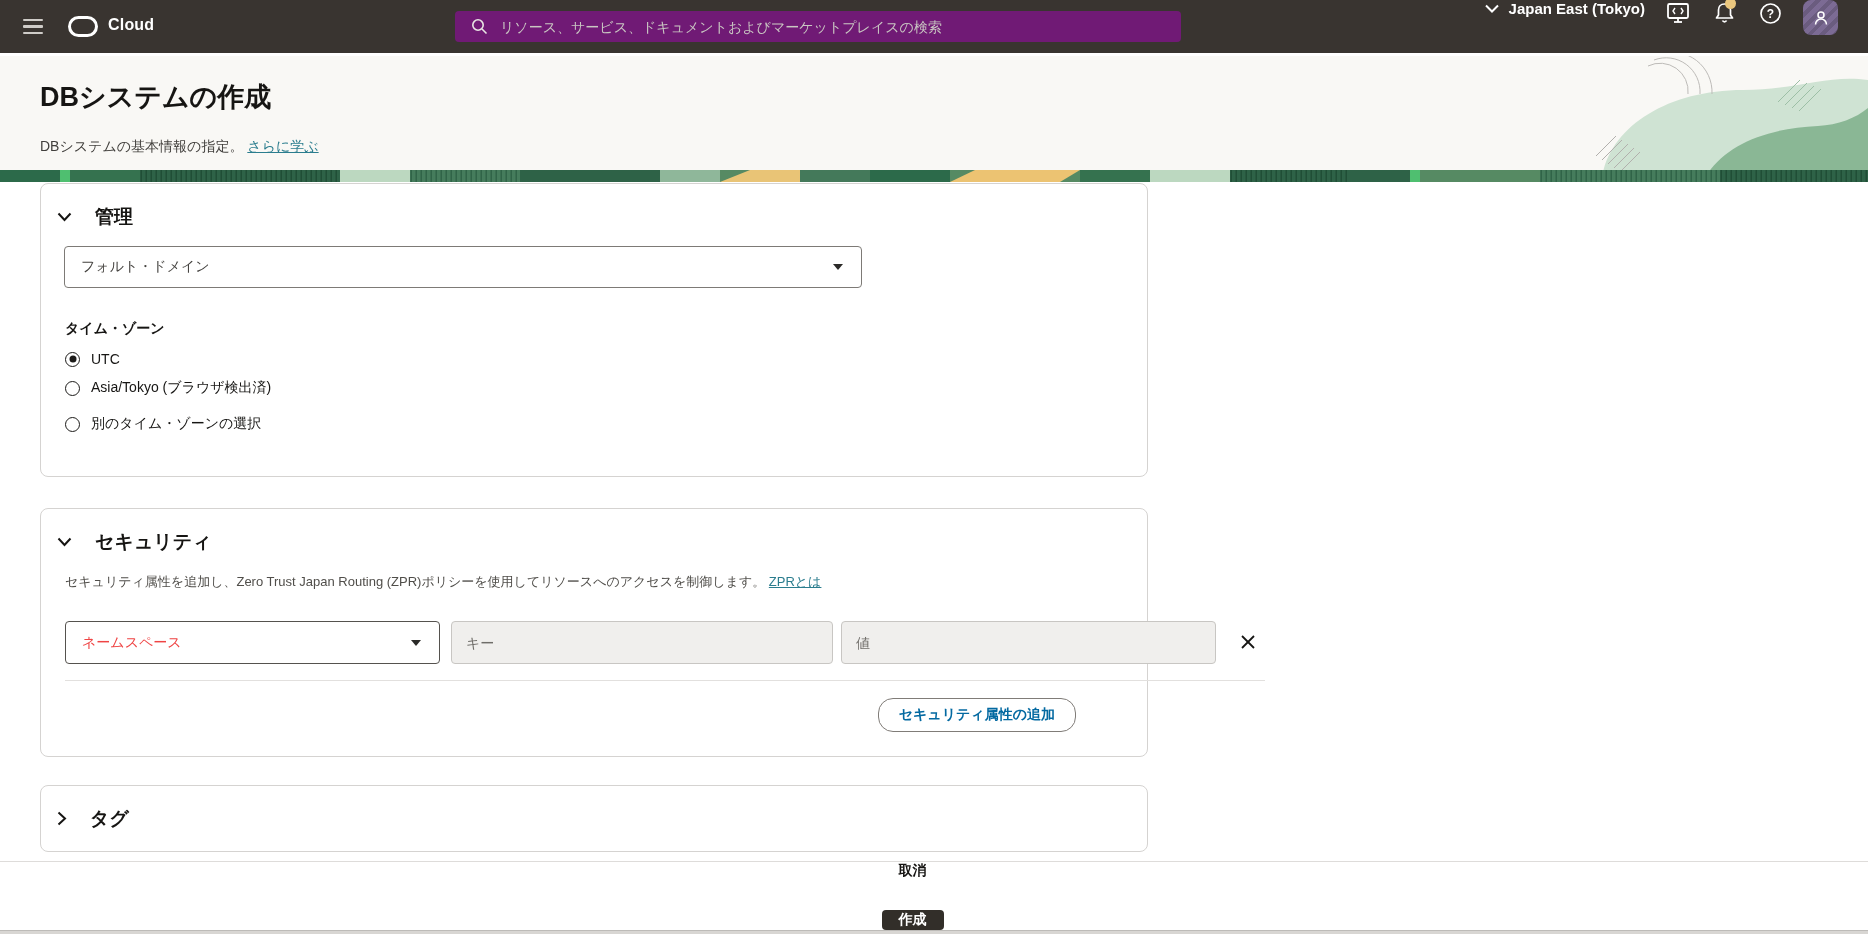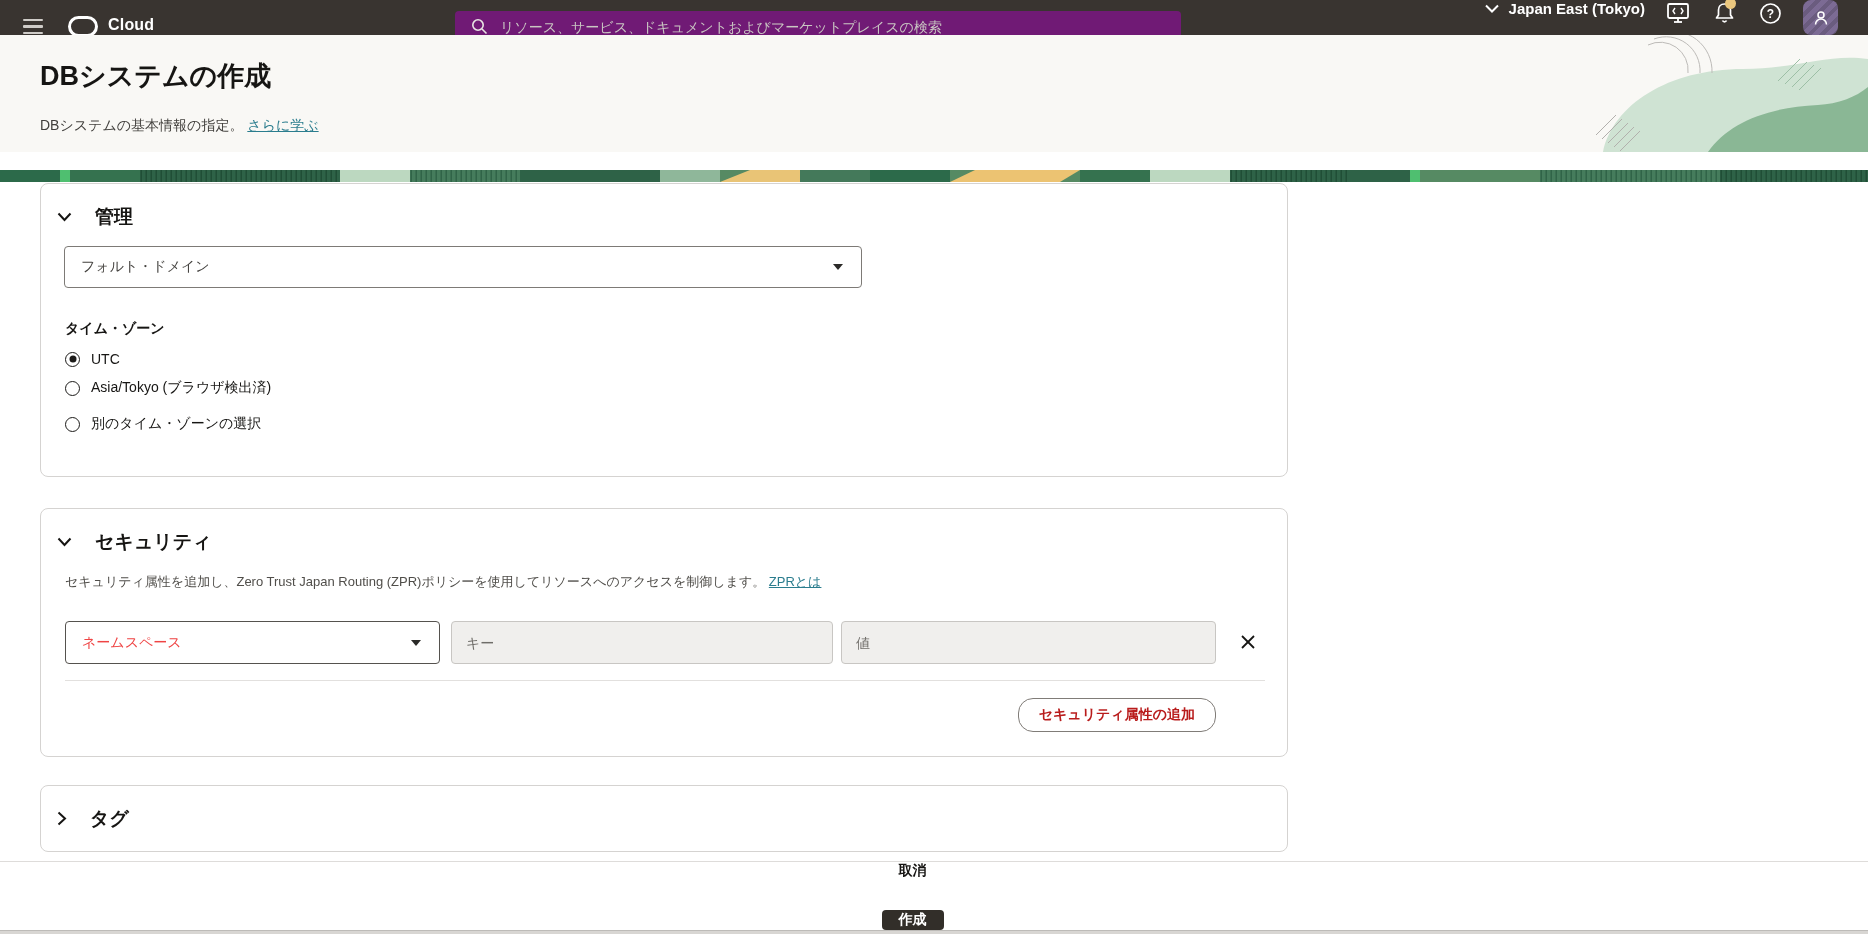--- a/index.html
+++ b/index.html
@@ -40,35 +40,35 @@
   .bell-badge { position: absolute; top: -2px; right: 1px; width: 11px; height: 11px; border-radius: 50%; background: var(--badge, #ebc77e); }
   .avatar {
     width: 35px; height: 35px; border-radius: 8px; border: none; cursor: pointer;
     background: var(--avatar-bg, #7c6b94);
     background-image: repeating-linear-gradient(135deg, rgba(0,0,0,0.14) 0 4px, rgba(0,0,0,0) 4px 9px);
     display: flex; align-items: center; justify-content: center;
   }
 
   
   .page-header {
-    position: absolute; top: 35px; left: 0; width: 100%; height: 117px;
+    position: absolute; top: 56px; left: 0; width: 100%; height: 117px;
     background: #f9f8f5; overflow: hidden;
   }
   .page-title { position: absolute; left: 40px; top: 23px; font-size: 27px; font-weight: 700; color: #161513; }
   .page-subtitle { position: absolute; left: 40px; top: 82px; font-size: 14px; color: #413f3c; }
   .link { color: var(--accent-link, #2b7d8e); text-decoration: underline; cursor: pointer; }
   .header-illustration { position: absolute; right: 0; top: 0; width: 520px; height: 117px; pointer-events: none; }
 
   
   .deco-strip { position: absolute; top: 170px; left: 0; width: 100%; height: 12px; overflow: hidden; }
 
   
   .content { position: absolute; top: 182px; left: 0; width: 100%; height: 679px; background: #fff; }
   .card {
-    position: absolute; left: 40px; width: 1248px;
+    position: absolute; left: 40px; width: 1108px;
     background: #fff; border: 1px solid #d5d3d1; border-radius: 8px;
   }
   .card-head { display: flex; align-items: center; gap: 23px; padding: 20px 0 0 16px; cursor: pointer; }
   .card-head h2 { font-size: 19px; font-weight: 700; color: #161513; }
 
   .card-management { top: 1px; height: 294px; }
   .card-security  { top: 326px; height: 249px; }
   .card-tags      { top: 603px; height: 67px; }
   .card-tags .card-head { padding-top: 0; height: 100%; align-items: center; }
 
@@ -102,21 +102,21 @@
     padding: 0 14px; font-size: 14px; font-family: inherit; outline: none;
   }
   .text-field::placeholder { color: #6f6d69; opacity: 1; }
   .field-key { left: 410px; width: 382px; }
   .field-value { left: 800px; width: 375px; }
   .remove-attr { position: absolute; left: 1192px; top: 118px; width: 30px; height: 30px; background: none; border: none; cursor: pointer; display: flex; align-items: center; justify-content: center; }
   .sec-divider { position: absolute; left: 24px; top: 171px; width: 1200px; height: 1px; background: #e2e0de; }
   .add-attr-btn {
     position: absolute; right: 71px; top: 189px; height: 34px;
     background: #fff; border: 1px solid #807c78; border-radius: 15px;
-    font-size: 14px; font-weight: 700; color: #b91c1c; padding: 0 20px; cursor: pointer; font-family: inherit;
+    font-size: 14px; font-weight: 700; color: #0369a1; padding: 0 20px; cursor: pointer; font-family: inherit;
   }
 
   
   .footer {
     position: absolute; top: 861px; left: 0; width: 100%; height: 69px;
     background: #fff; border-top: 1px solid #dedcda;
     display: flex; align-items: center; justify-content: flex-end; padding-right: 43px; gap: 30px; flex-direction: column;
   }
   .cancel-btn { background: none; border: none; font-size: 14px; font-weight: 700; color: #161513; cursor: pointer; font-family: inherit; }
   .create-btn {

